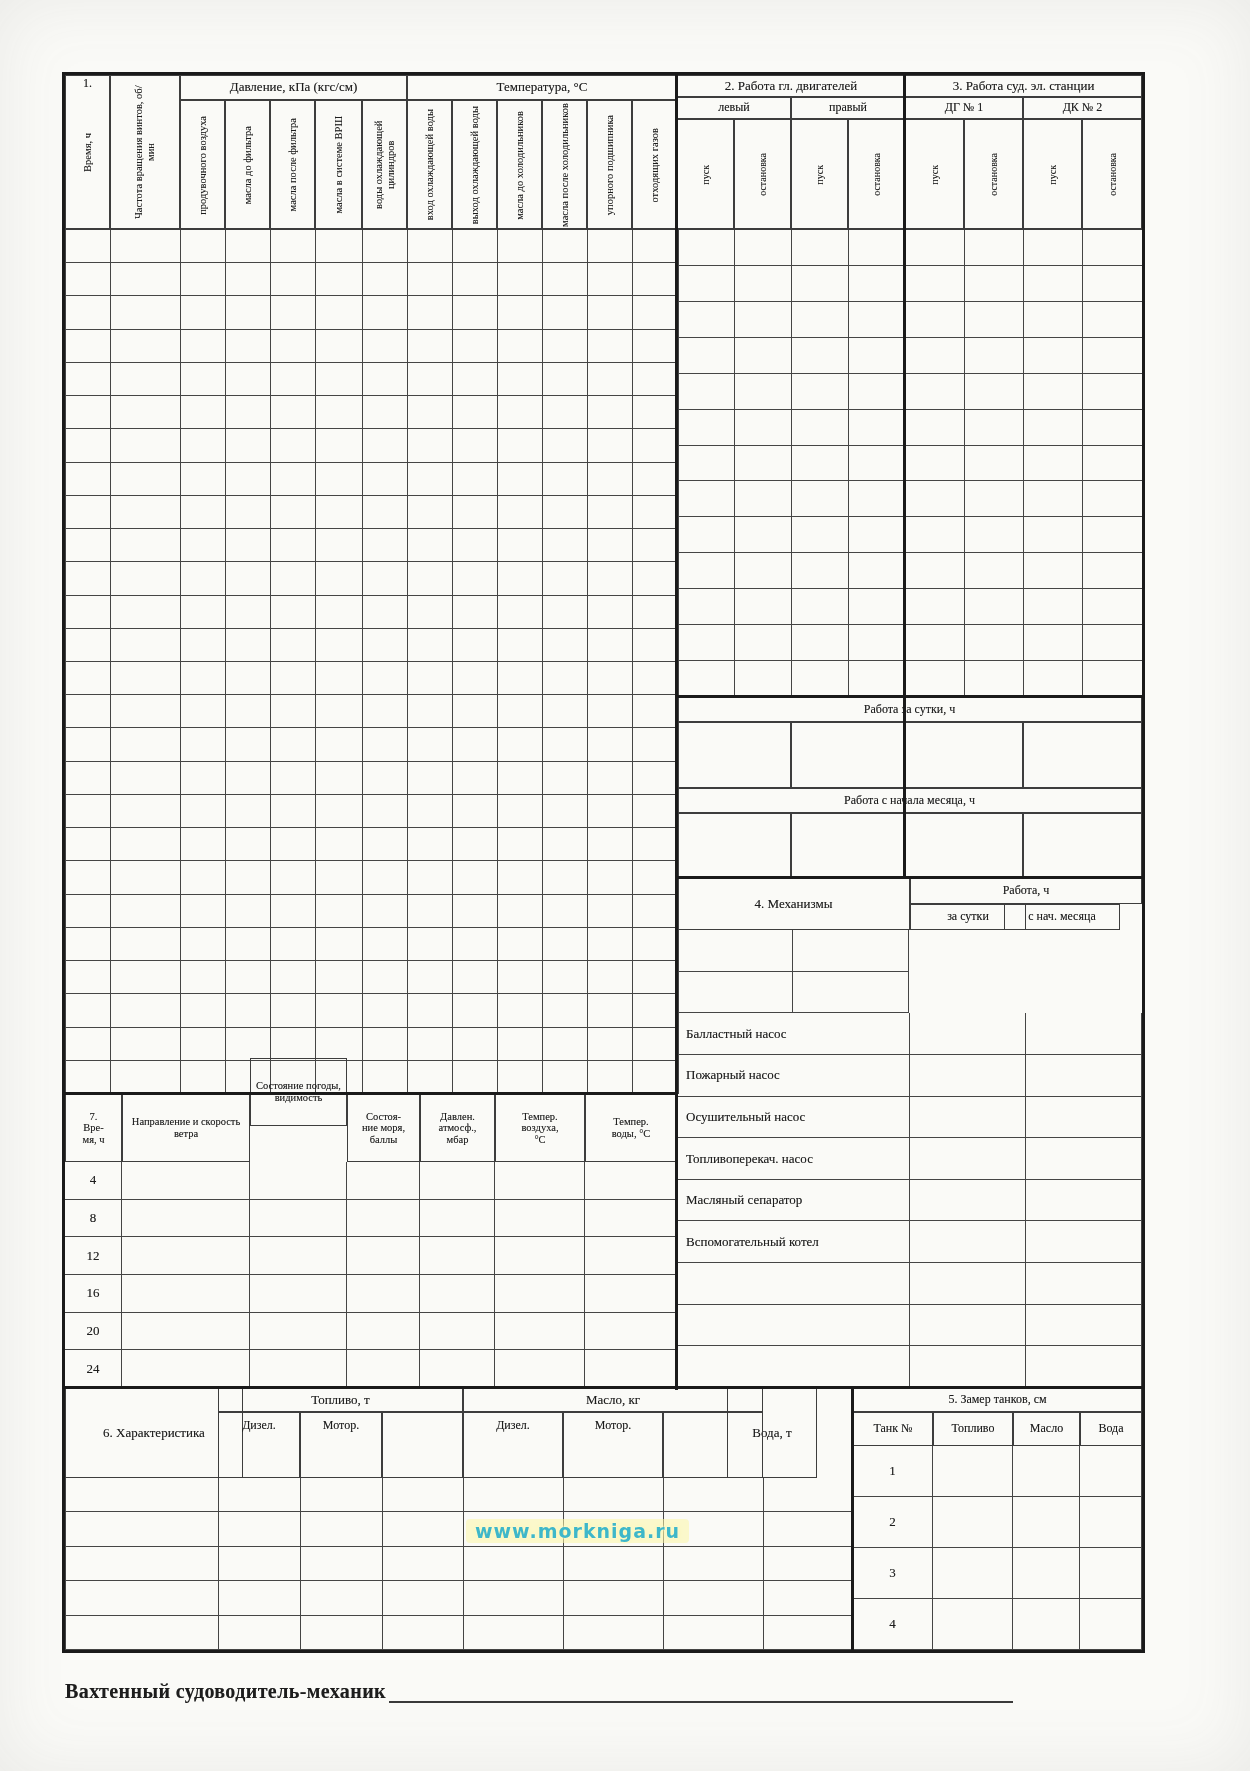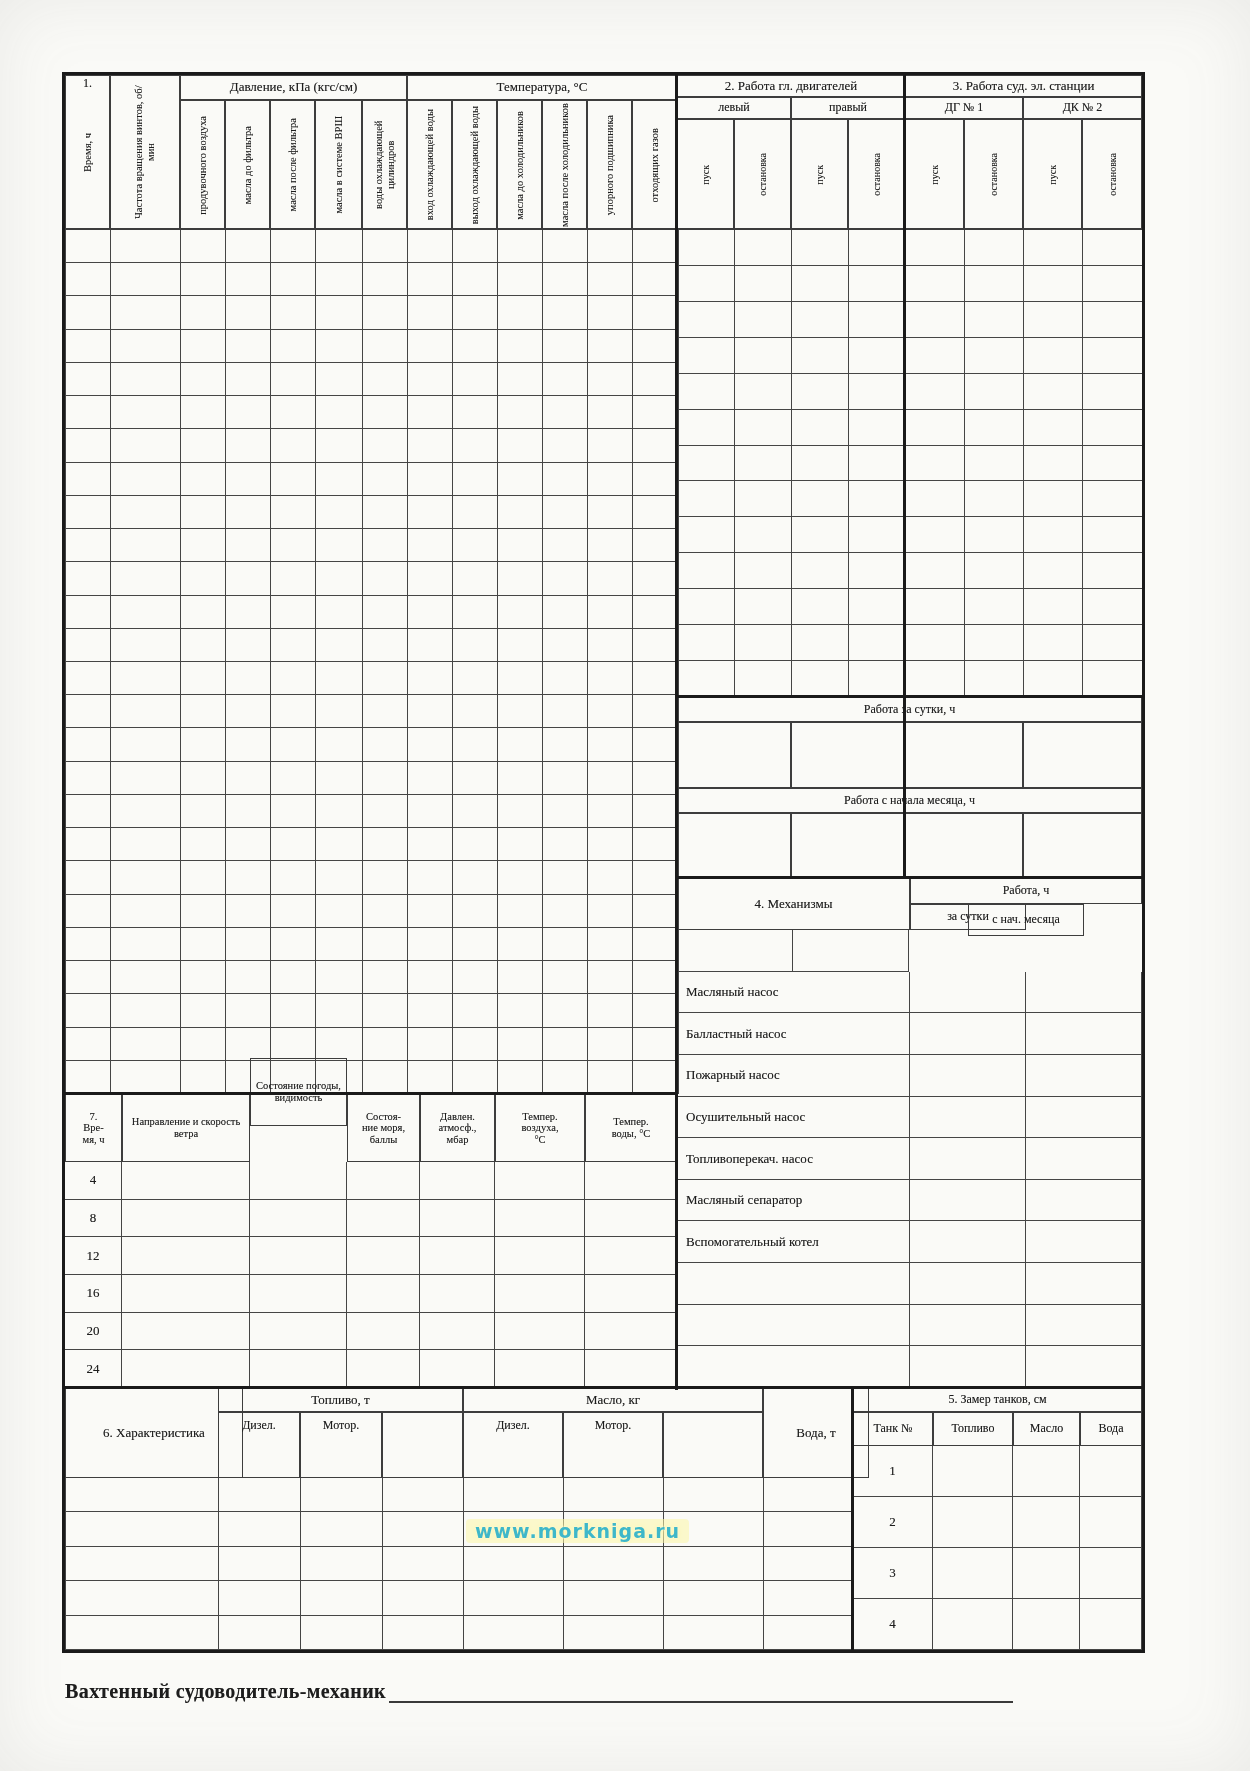--- a/index.html
+++ b/index.html
@@ -602,29 +602,28 @@
 
   <div class="cell" style="left:677px;top:788px;width:465px;height:25px">Работа с начала месяца, ч</div>
   <div class="cell" style="left:677px;top:813px;width:114px;height:65px"></div>
   <div class="cell" style="left:791px;top:813px;width:114px;height:65px"></div>
   <div class="cell" style="left:905px;top:813px;width:118px;height:65px"></div>
   <div class="cell" style="left:1023px;top:813px;width:119px;height:65px"></div>
 
   <div class="cell grp" style="left:677px;top:878px;width:233px;height:52px">4. Механизмы</div>
   <div class="cell" style="left:910px;top:878px;width:232px;height:26px">Работа, ч</div>
   <div class="cell" style="left:910px;top:904px;width:116px;height:26px">за сутки</div>
-  <div class="cell" style="left:968px;top:904px;width:116px;height:32px">с нач. месяца</div>
+  <div class="cell" style="left:1004px;top:904px;width:116px;height:26px">с нач. месяца</div>
 
   <div class="rows" style="left:677px;top:930px;width:465px;height:458px">
     <div class="frow">
       <div class="fc" style="width:116px"></div>
       <div class="fc" style="width:116px"></div>
     </div>
     <div class="frow">
-      <div class="fc name" style="width:233px">Масляный насос</div>
       <div class="fc" style="width:116px"></div>
       <div class="fc" style="width:116px"></div>
     </div>
     <div class="frow">
       <div class="fc name" style="width:233px">Балластный насос</div>
       <div class="fc" style="width:116px"></div>
       <div class="fc" style="width:116px"></div>
     </div>
     <div class="frow">
       <div class="fc name" style="width:233px">Пожарный насос</div>
@@ -738,21 +737,21 @@
       <div class="fc" style="width:73px"></div>
       <div class="fc" style="width:75px"></div>
       <div class="fc" style="width:90px"></div>
       <div class="fc" style="width:93px"></div>
     </div>
   </div>
 
   <div class="cell grp" style="left:65px;top:1388px;width:178px;height:90px">6. Характеристика</div>
   <div class="cell grp" style="left:218px;top:1388px;width:245px;height:24px">Топливо, т</div>
   <div class="cell grp" style="left:463px;top:1388px;width:300px;height:24px">Масло, кг</div>
-  <div class="cell grp" style="left:763px;top:1388px;width:106px;height:90px">Вода, т</div>
+  <div class="cell grp" style="left:727px;top:1388px;width:90px;height:90px">Вода, т</div>
   <div class="cell" style="left:218px;top:1412px;width:82px;height:66px;align-items:flex-start;padding-top:6px">Дизел.</div>
   <div class="cell" style="left:300px;top:1412px;width:82px;height:66px;align-items:flex-start;padding-top:6px">Мотор.</div>
   <div class="cell" style="left:382px;top:1412px;width:81px;height:66px"></div>
   <div class="cell" style="left:463px;top:1412px;width:100px;height:66px;align-items:flex-start;padding-top:6px">Дизел.</div>
   <div class="cell" style="left:563px;top:1412px;width:100px;height:66px;align-items:flex-start;padding-top:6px">Мотор.</div>
   <div class="cell" style="left:663px;top:1412px;width:100px;height:66px"></div>
   <div class="g b6-grid">
       <div class="gcell"></div>
       <div class="gcell"></div>
       <div class="gcell"></div>

